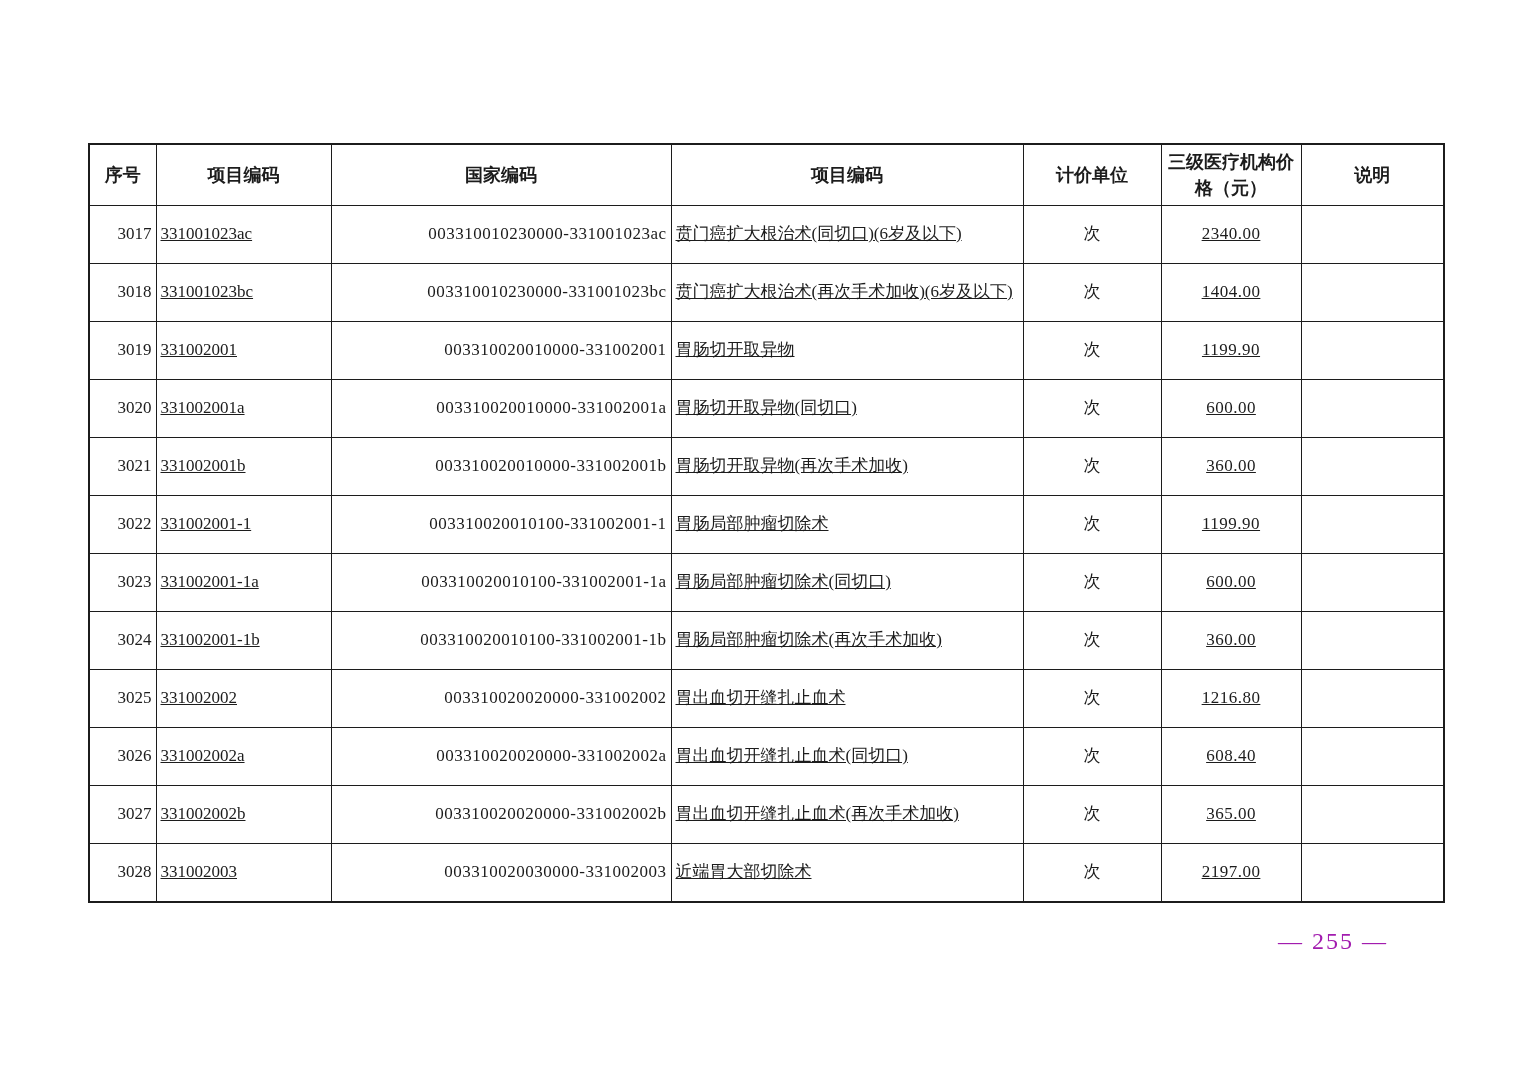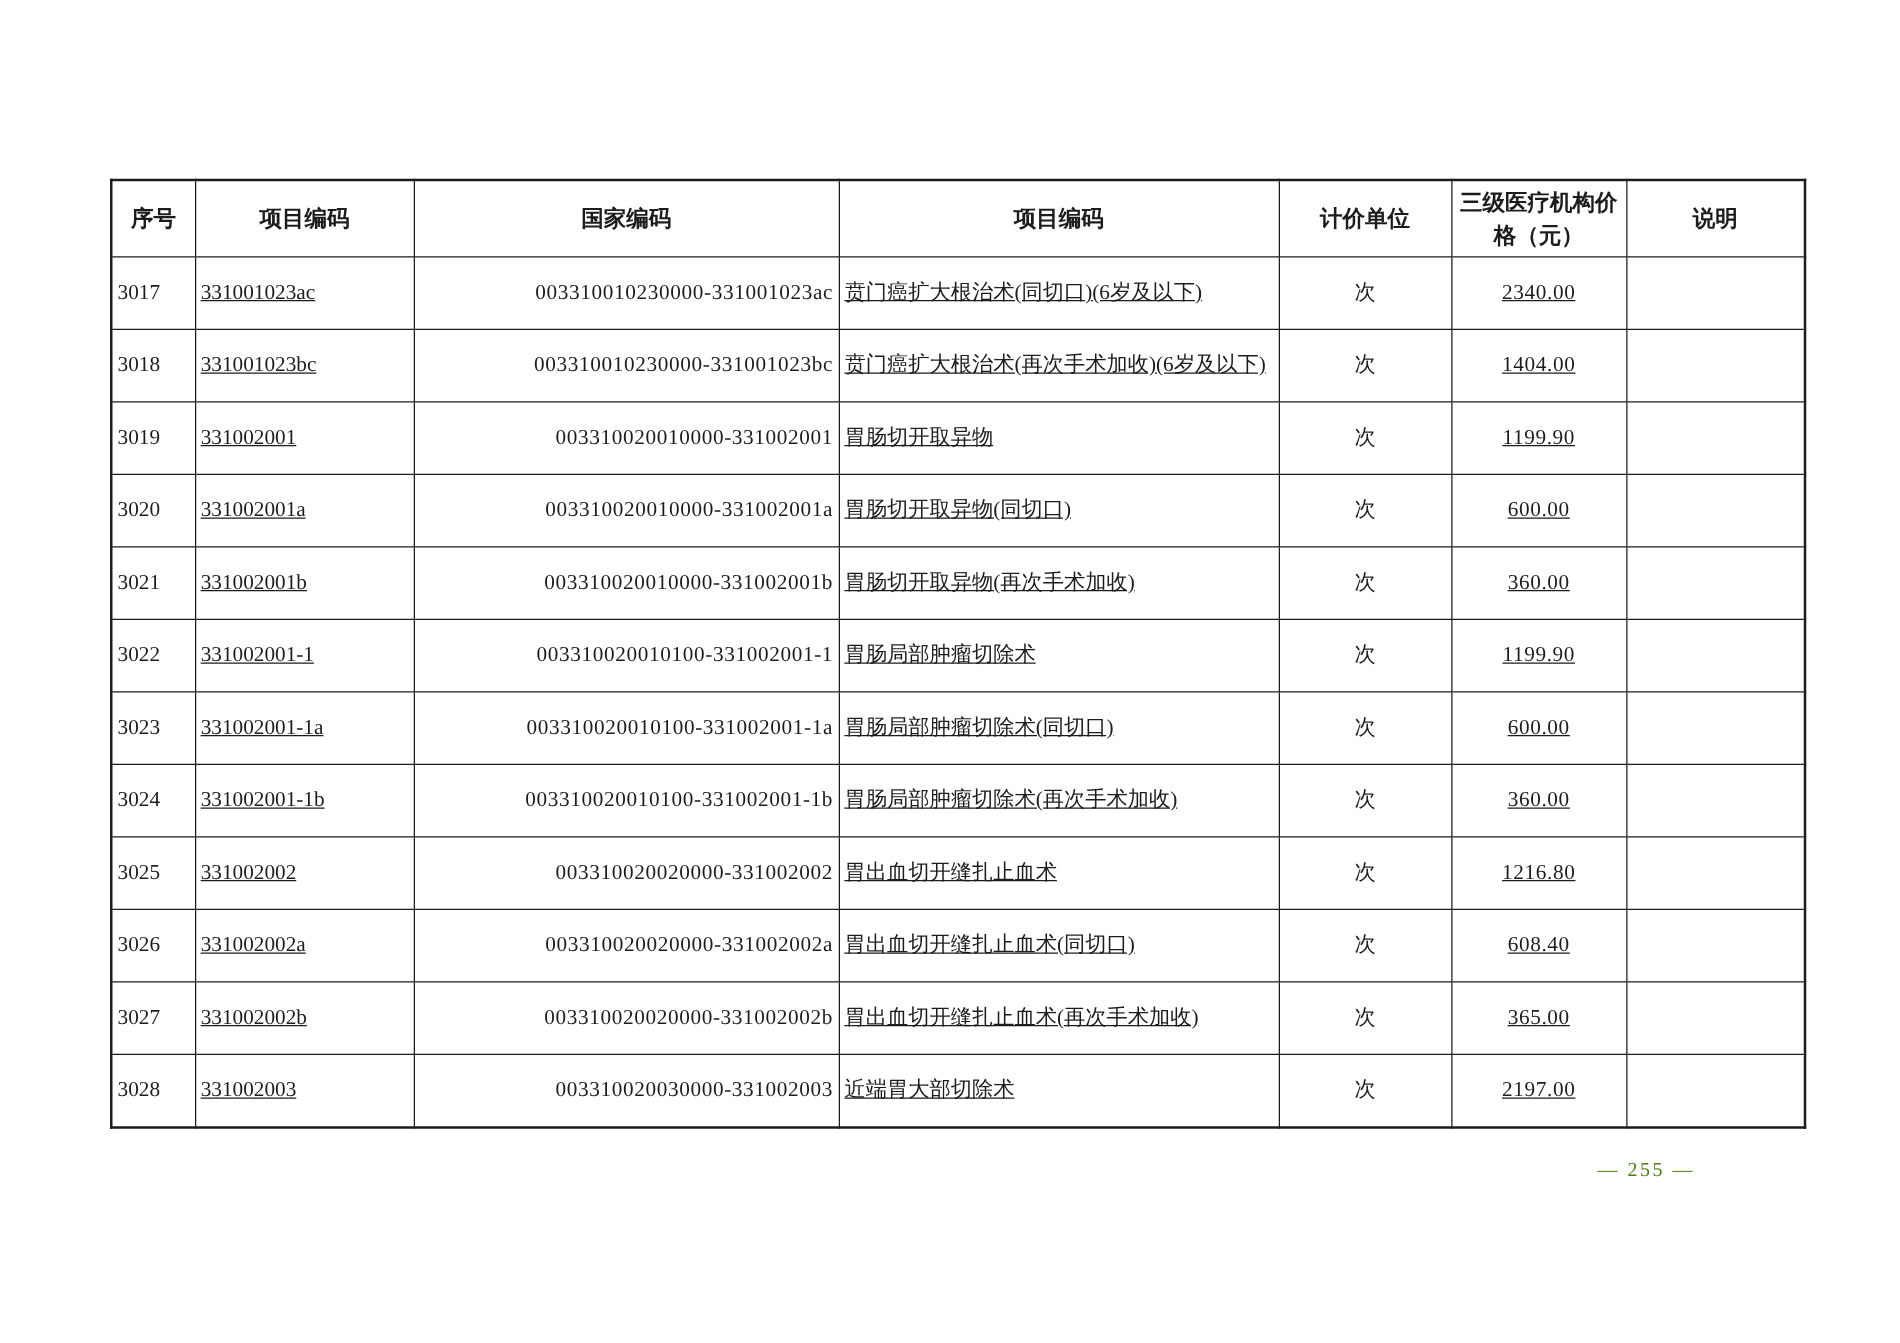--- a/index.html
+++ b/index.html
@@ -48,34 +48,34 @@
   table.price-table td {
     height: 53px;
   }
   .col-no    { width: 67px;  }
   .col-code  { width: 175px; }
   .col-ncode { width: 340px; }
   .col-name  { width: 352px; }
   .col-unit  { width: 138px; }
   .col-price { width: 140px; }
   .col-note  { width: 143px; }
-  td.c-no    { text-align: left; }
+  td.c-no    { text-align: right; }
   td.c-code  { text-align: left; padding-left: 3px; text-decoration: underline; }
   td.c-ncode { text-align: right; padding-left: 3px; letter-spacing: 0.5px; }
   td.c-name  { text-align: left; padding-left: 5px; text-decoration: underline; }
   td.c-unit  { text-align: center; }
   td.c-price { text-align: center; letter-spacing: 0.5px; text-decoration: underline; }
   td.c-note  { text-align: center; }
   .page-number {
     position: absolute;
     top: 928px;
     left: 1278px;
-    font-size: 16px;
+    font-size: 24px;
     letter-spacing: 2px;
-    color: #4d7c0f;
+    color: #a21caf;
     white-space: pre;
   }
 </style>
 </head>
 <body>
 
 <div class="page">
 
   <table class="price-table">
     <colgroup>

